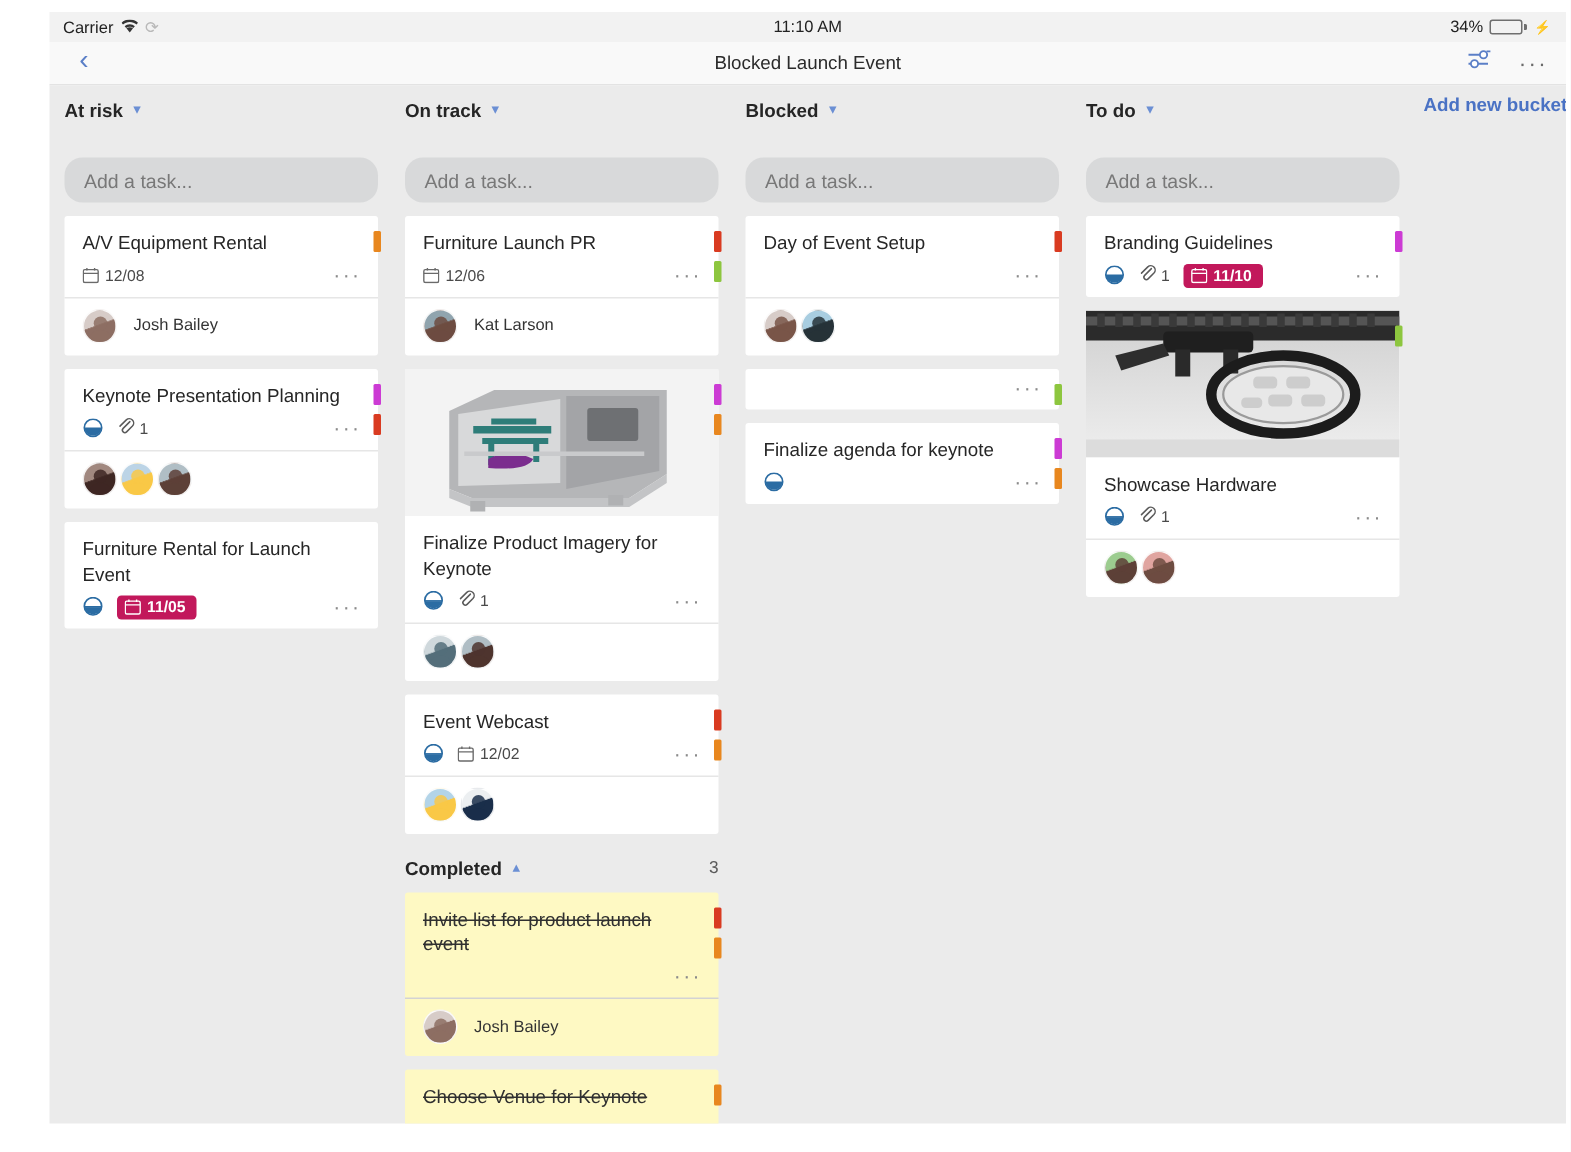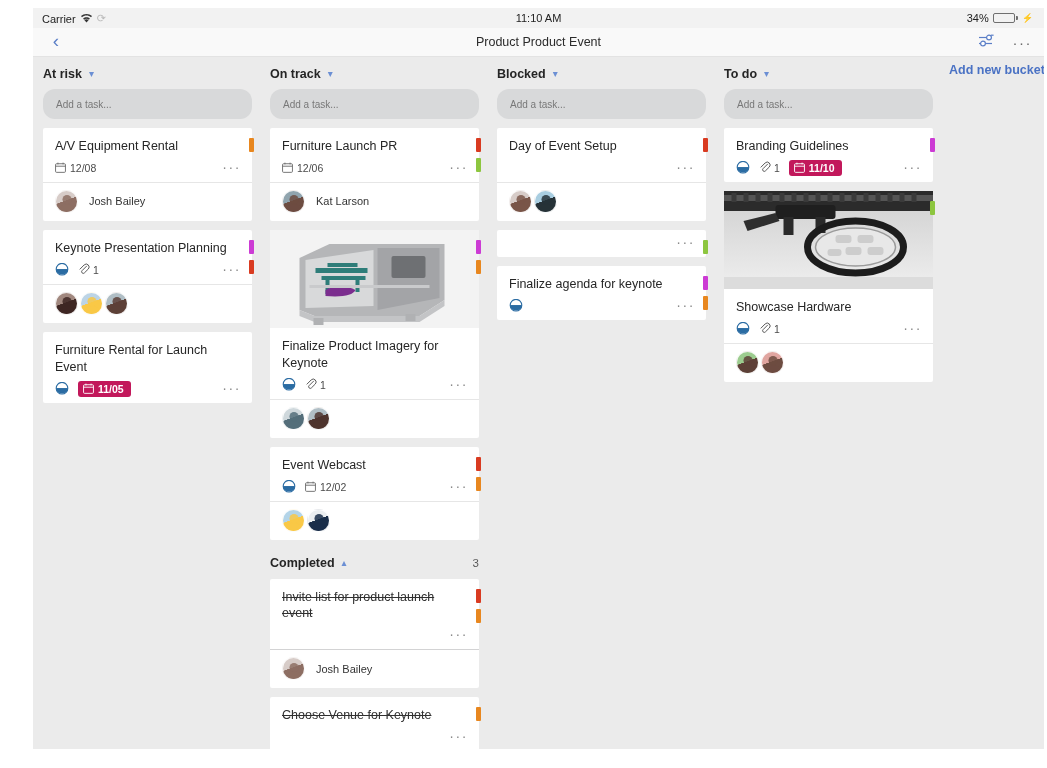--- a/index.html
+++ b/index.html
@@ -80,31 +80,31 @@
     height: 28px; padding-top: 6px;
   }
   .col-title { font-size: 12.5px; font-weight: bold; color: #252525; }
   .chev {
     color: #6b8fd4; font-size: 10px; line-height: 1;
   }
   .col-count { margin-left: auto; font-size: 11.5px; color: #5a5a5a; }
   .add-task {
     background: #d8d9da; height: 30px; border-radius: 12px;
     display: flex; align-items: center; padding-left: 13px;
-    font-size: 10px; color: #787878; margin-top: 4px;
+    font-size: 13px; color: #787878; margin-top: 20px;
     cursor: text;
   }
   .cards { margin-top: 9px; }
   .card {
     background: #ffffff; border-radius: 2px; margin-bottom: 9px;
     position: relative; padding: 0;
     box-shadow: 0 0 0 0 rgba(0,0,0,0);
     cursor: pointer;
   }
-  .card.done { background: #ffffff; }
+  .card.done { background: #fef9c3; }
   .labels {
     position: absolute; right: -2px; top: 10px;
     display: flex; flex-direction: column; gap: 6px; z-index: 3;
   }
   .label-bar { width: 5px; height: 14px; border-radius: 1px; }
   .card-img { width: 100%; height: 98px; display: block; overflow: hidden; background: #f1f1f1; }
   .card-body { padding: 10px 12px 0 12px; }
   .card-title {
     font-size: 12.5px; color: #262626; line-height: 1.35;
     padding-right: 8px;
@@ -174,21 +174,21 @@
       <span class="battery">
         <span class="battery-body"><span class="battery-fill" id="batt-fill" style="width: 34%;"></span></span>
         <span class="battery-cap"></span>
       </span>
       <span class="bolt">⚡</span>
     </div>
   </div>
 
   <div class="navbar">
     <div class="back-btn">‹</div>
-    <div class="nav-title">Product Product Event</div>
+    <div class="nav-title">Blocked Launch Event</div>
     <div class="nav-actions">
       <span class="filter-icon">
         <svg width="17" height="15" viewBox="0 0 17 15">
           <line x1="1" y1="4.5" x2="14" y2="4.5" stroke="#5b7fc7" stroke-width="1.2"></line>
           <line x1="1" y1="10.5" x2="14" y2="10.5" stroke="#5b7fc7" stroke-width="1.2"></line>
           <circle cx="11" cy="4.5" r="2.4" fill="#fff" stroke="#5b7fc7" stroke-width="1.2"></circle>
           <circle cx="5" cy="10.5" r="2.4" fill="#fff" stroke="#5b7fc7" stroke-width="1.2"></circle>
           <path d="M13 2.2 L15.6 2.2" stroke="#5b7fc7" stroke-width="1.2"></path>
         </svg>
       </span>

